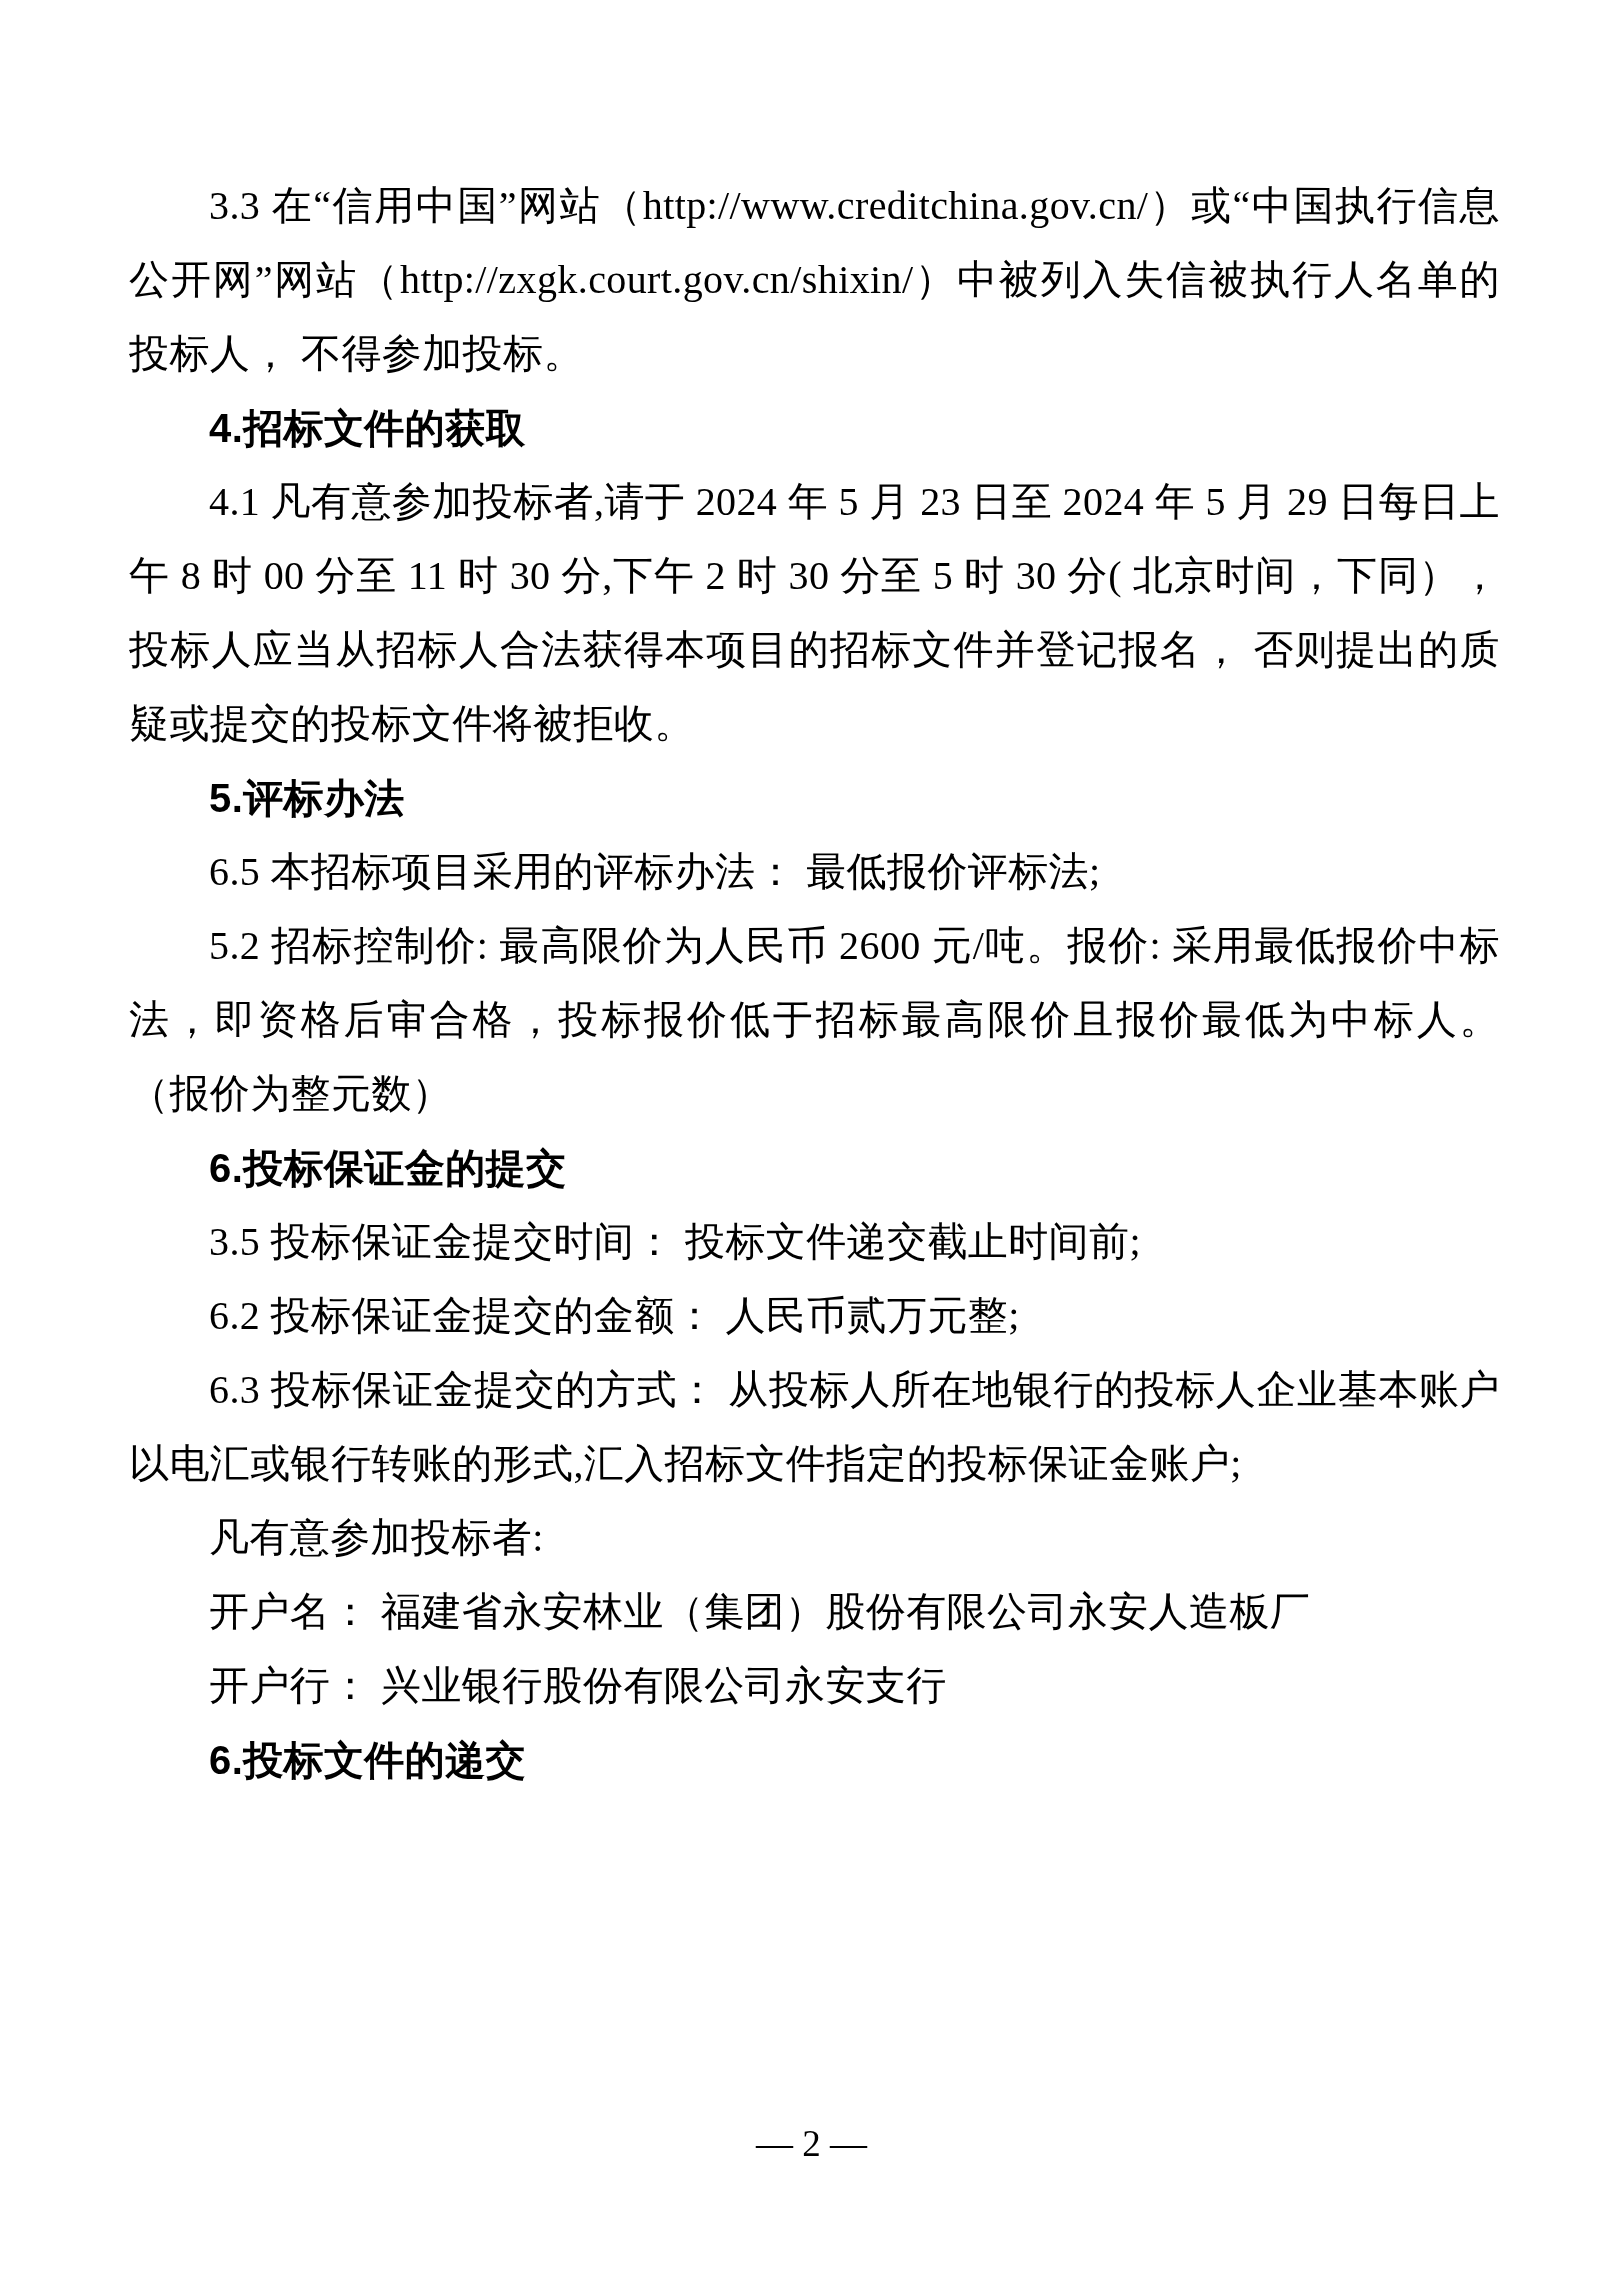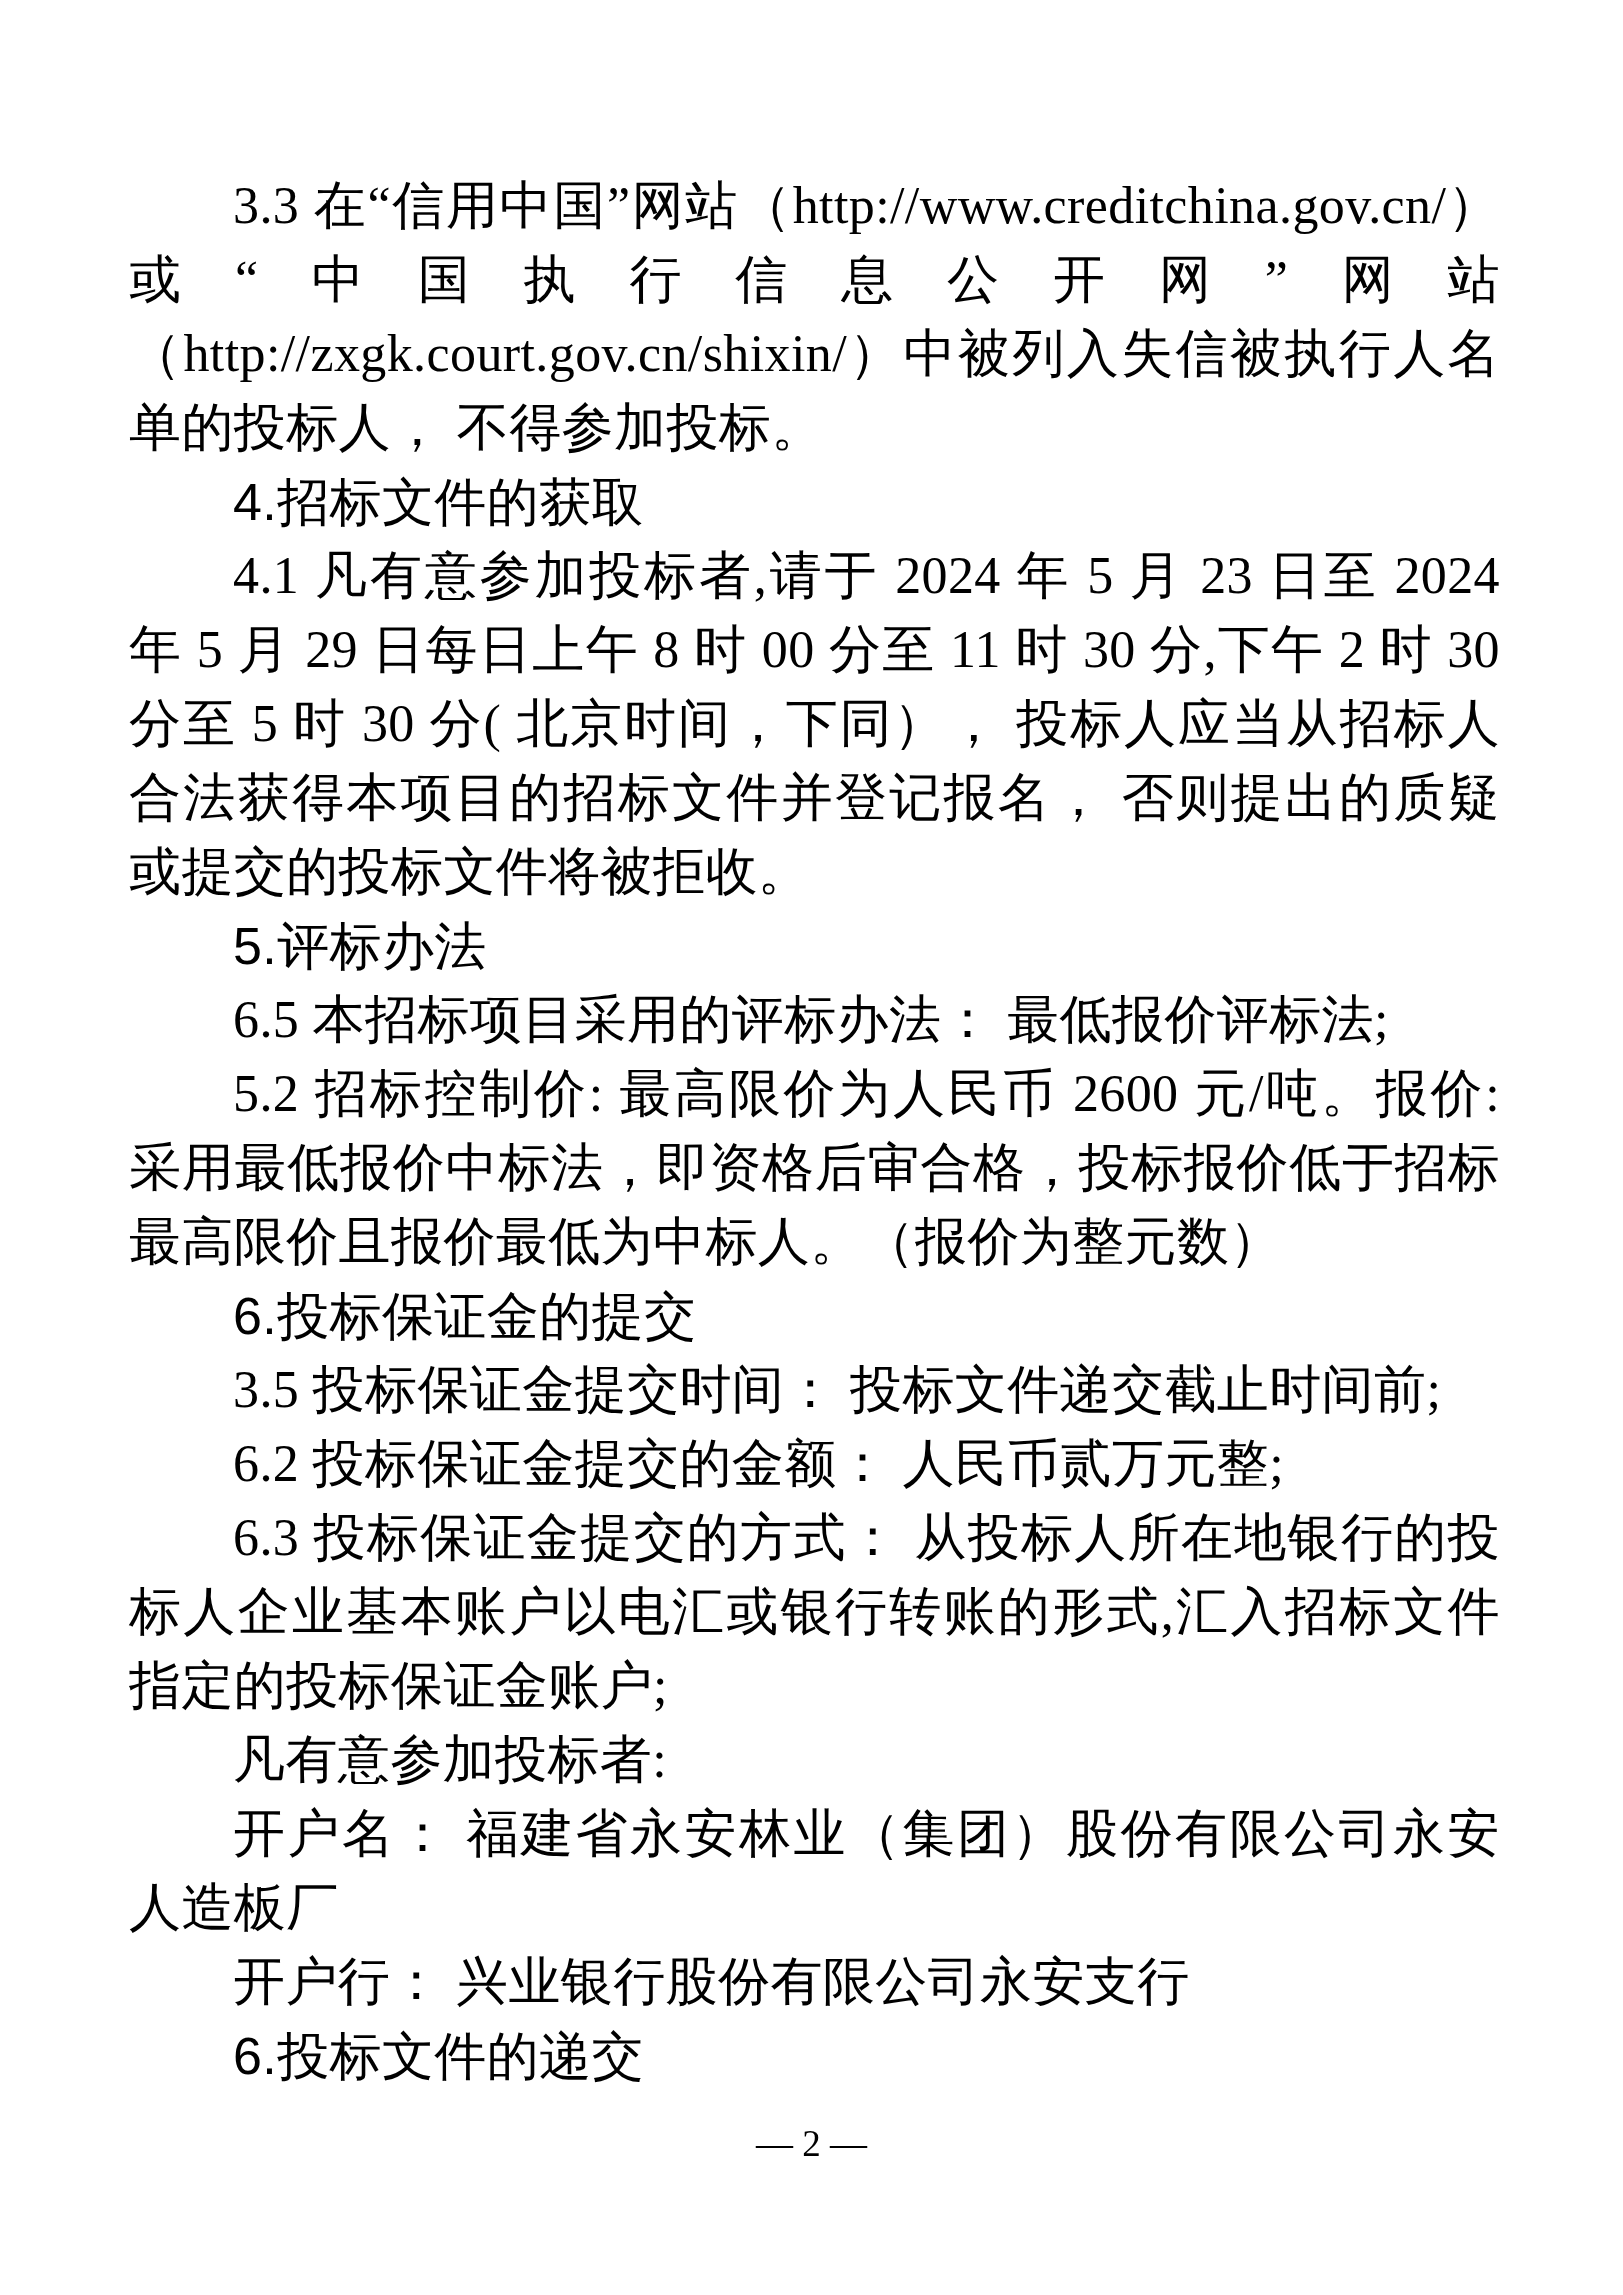--- a/index.html
+++ b/index.html
@@ -14,34 +14,34 @@
     background: #ffffff;
     overflow: hidden;
     color: #000000;
   }
   .content {
     position: absolute;
     top: 169px;
     left: 129px;
     width: 1371px;
     font-family: "Liberation Serif", "DejaVu Serif", serif;
-    font-size: 52px;
+    font-size: 40px;
     line-height: 74px;
     text-align: justify;
     letter-spacing: 0.4px;
   }
   .para {
     text-indent: 2em;
     margin: 0;
     word-break: break-word;
   }
   .heading {
     text-indent: 2em;
     margin: 0;
-    font-weight: normal;
+    font-weight: bold;
     font-family: "Liberation Sans", "DejaVu Sans", sans-serif;
   }
   .footer {
     position: absolute;
     top: 2118px;
     left: 0;
     width: 100%;
     text-align: center;
     font-family: "Liberation Serif", "DejaVu Serif", serif;
     font-size: 37px;

